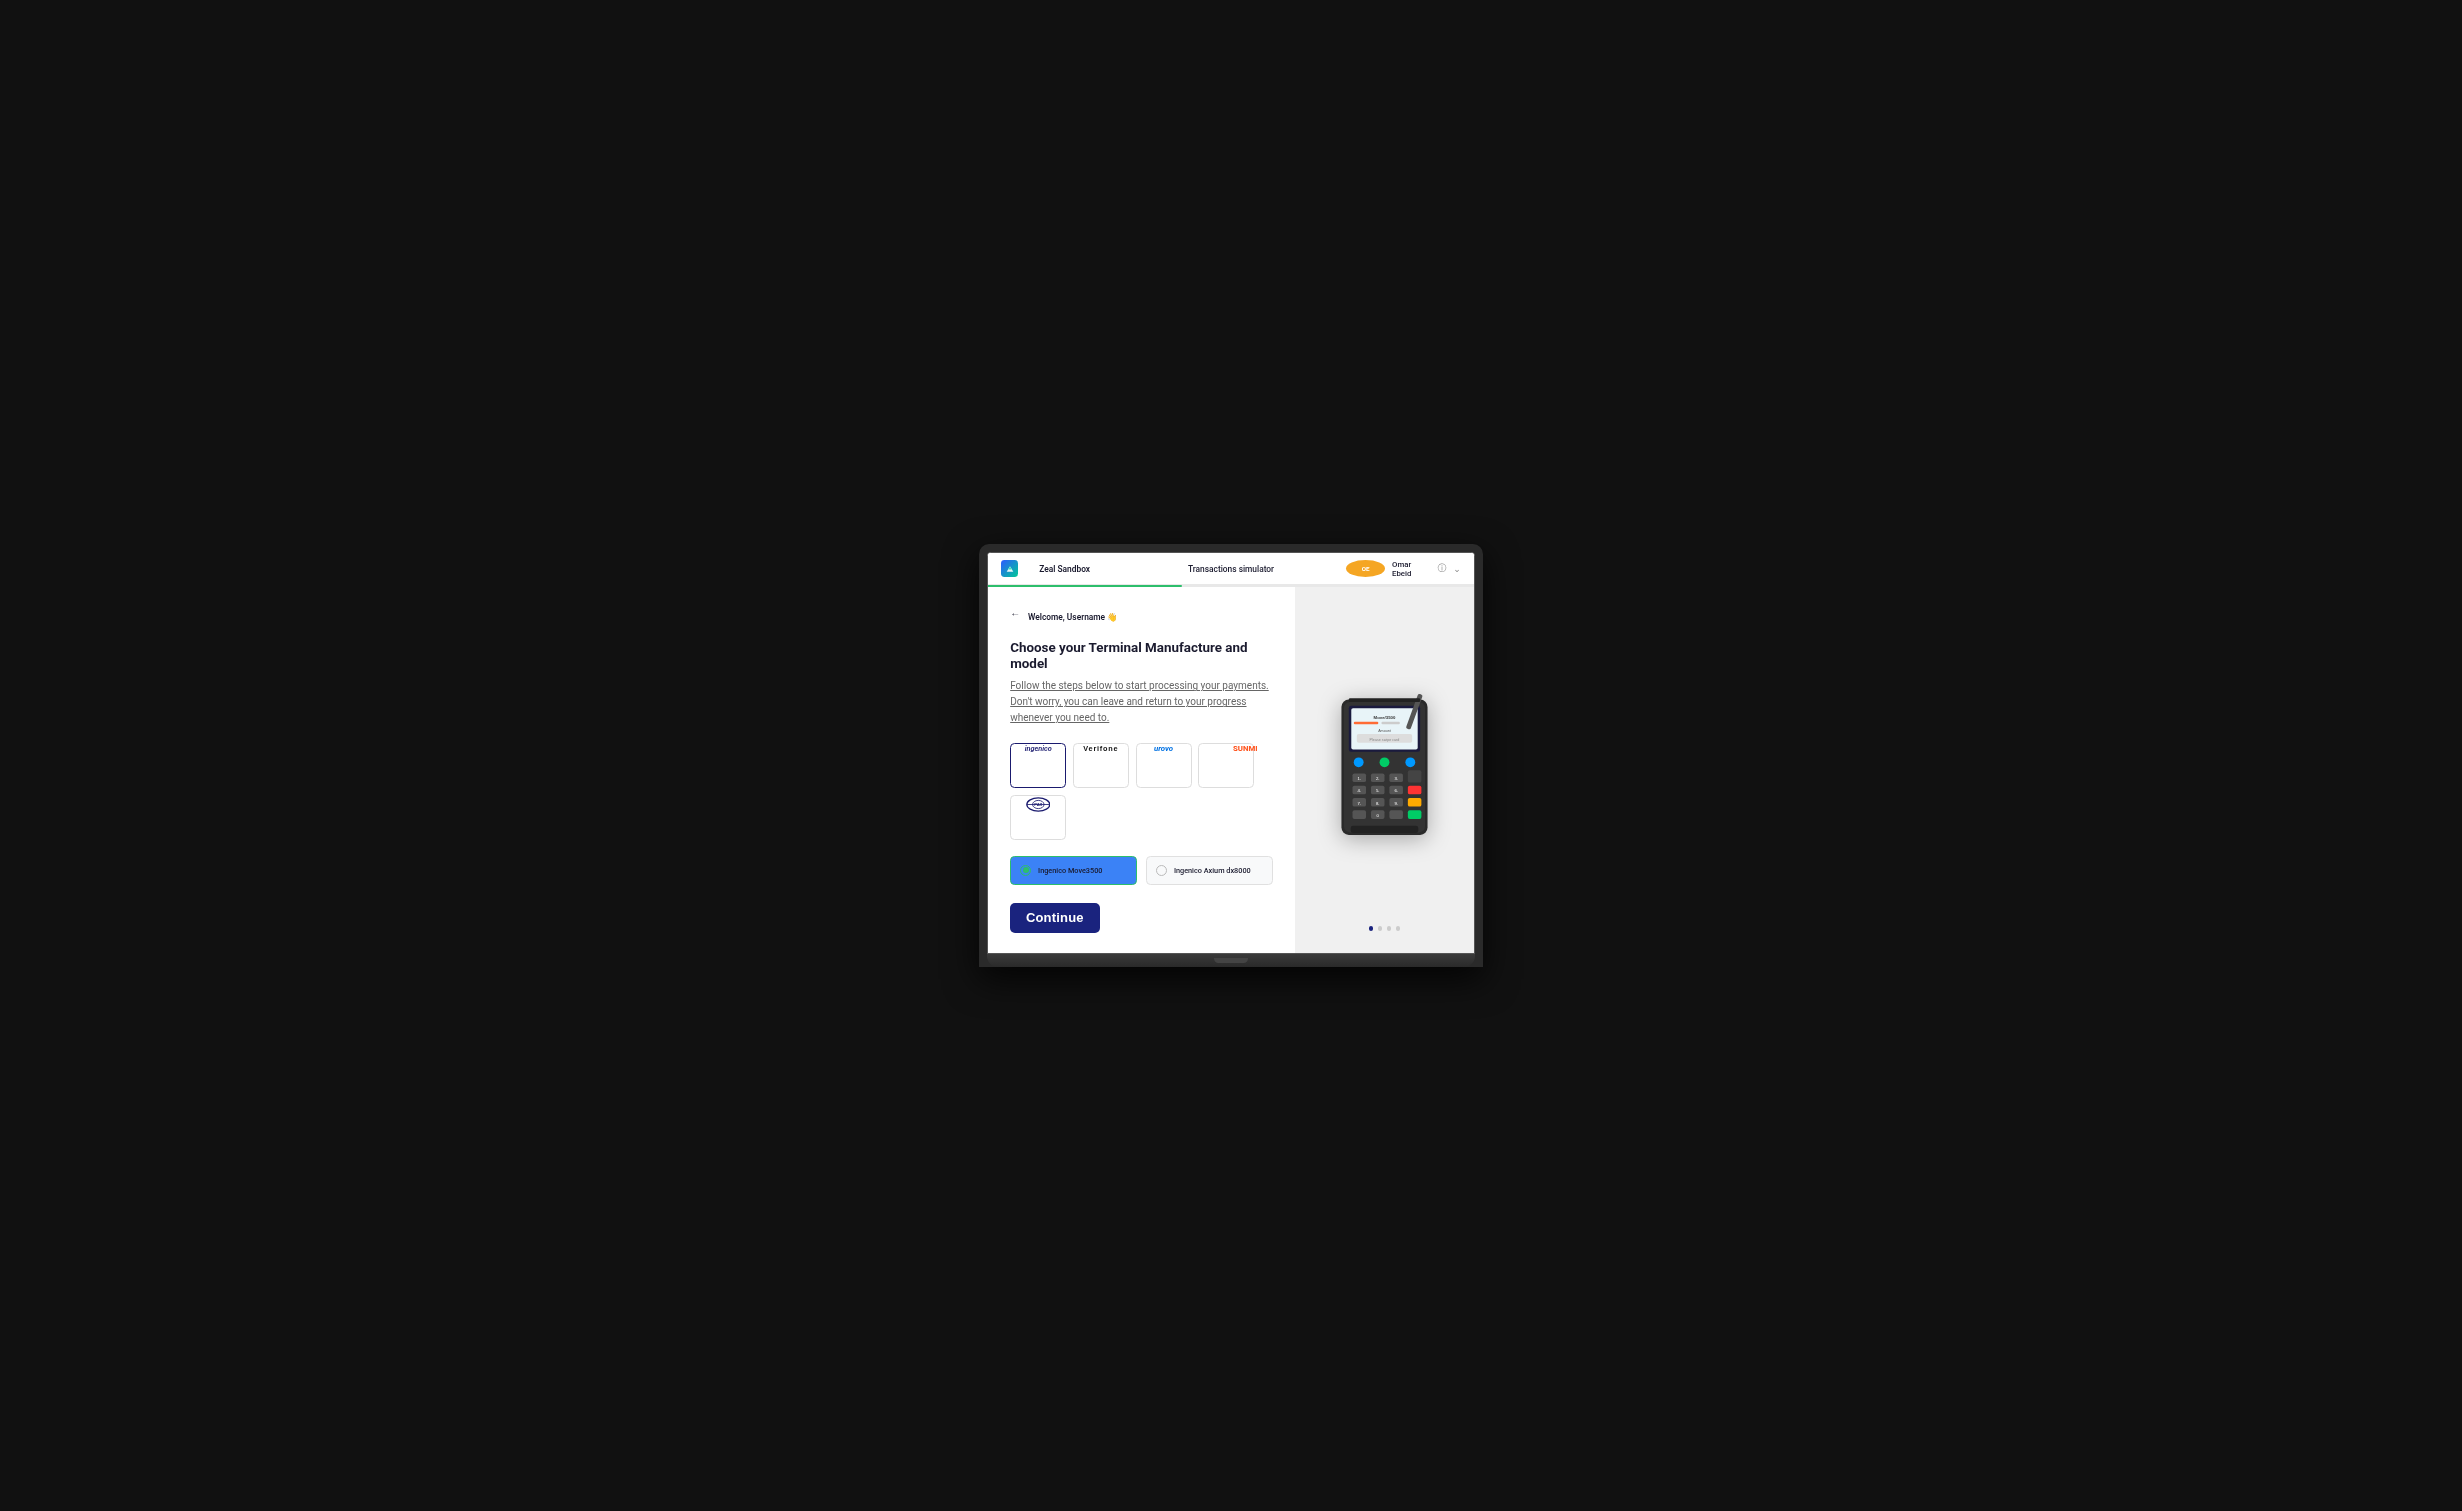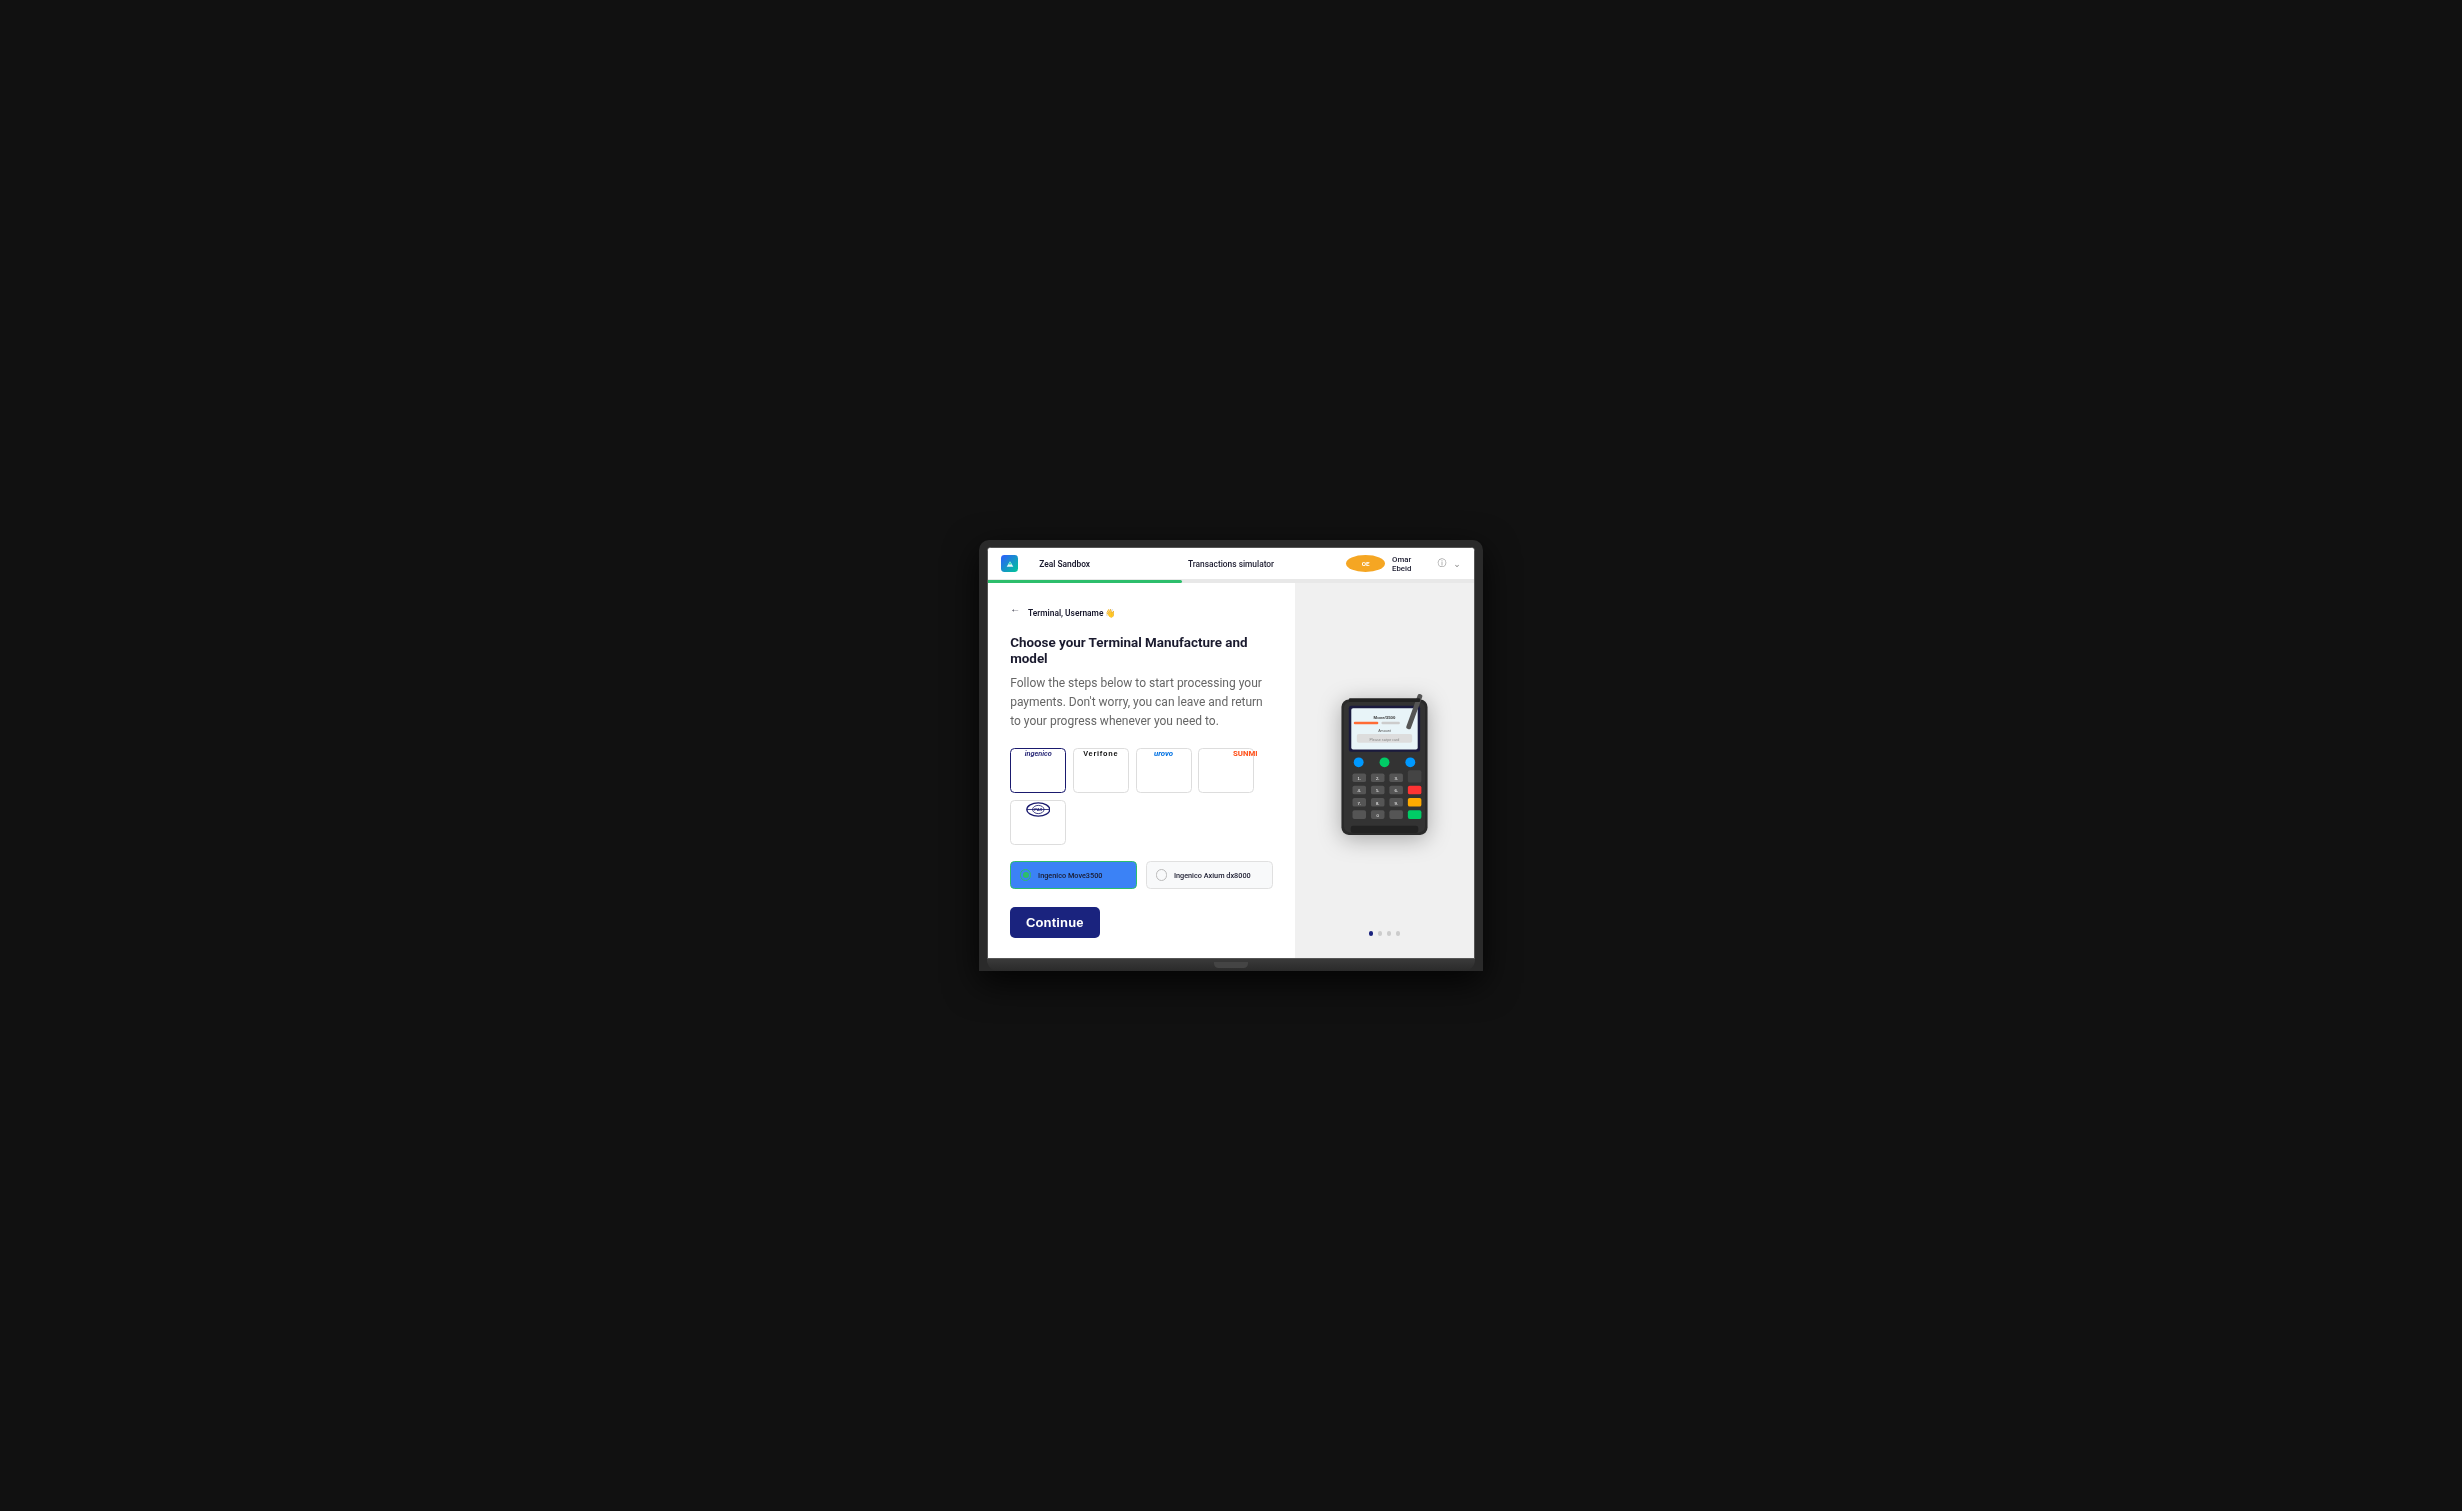--- a/index.html
+++ b/index.html
@@ -173,25 +173,26 @@
 
     .page-title {
       font-size: 13.4px;
       font-weight: 700;
       color: #1a1a2e;
       margin-bottom: 6.7px;
       line-height: 1.2;
     }
 
     .page-desc {
-      font-size: 12px;
+      font-size: 10px;
       color: #666;
       line-height: 1.6;
       max-width: 291px;
       margin-bottom: 17px;
+      text-decoration: underline;
     }
 
     .manufacturer-grid {
       display: flex;
       gap: 6.7px;
       margin-bottom: 15.7px;
       flex-wrap: wrap;
     }
 
     .manufacturer-card {
@@ -388,21 +389,21 @@
 
     <div class="main-content">
 
       <div class="left-panel">
 
         
         <div style="display:flex; align-items:center; gap:7.8px; margin-bottom:10px;">
           <div class="back-btn">
             <span class="back-arrow">←</span>
           </div>
-          <span class="welcome-text">Terminal, Username 👋</span>
+          <span class="welcome-text">Welcome, Username 👋</span>
         </div>
 
         <h1 class="page-title">Choose your Terminal Manufacture and model</h1>
         <p class="page-desc">Follow the steps below to start processing your payments. Don't worry, you can leave and return to your progress whenever you need to.</p>
 
         
         <div class="manufacturer-grid">
 
           <div class="manufacturer-card selected">
             <span class="ingenico-logo">ingenico</span>

